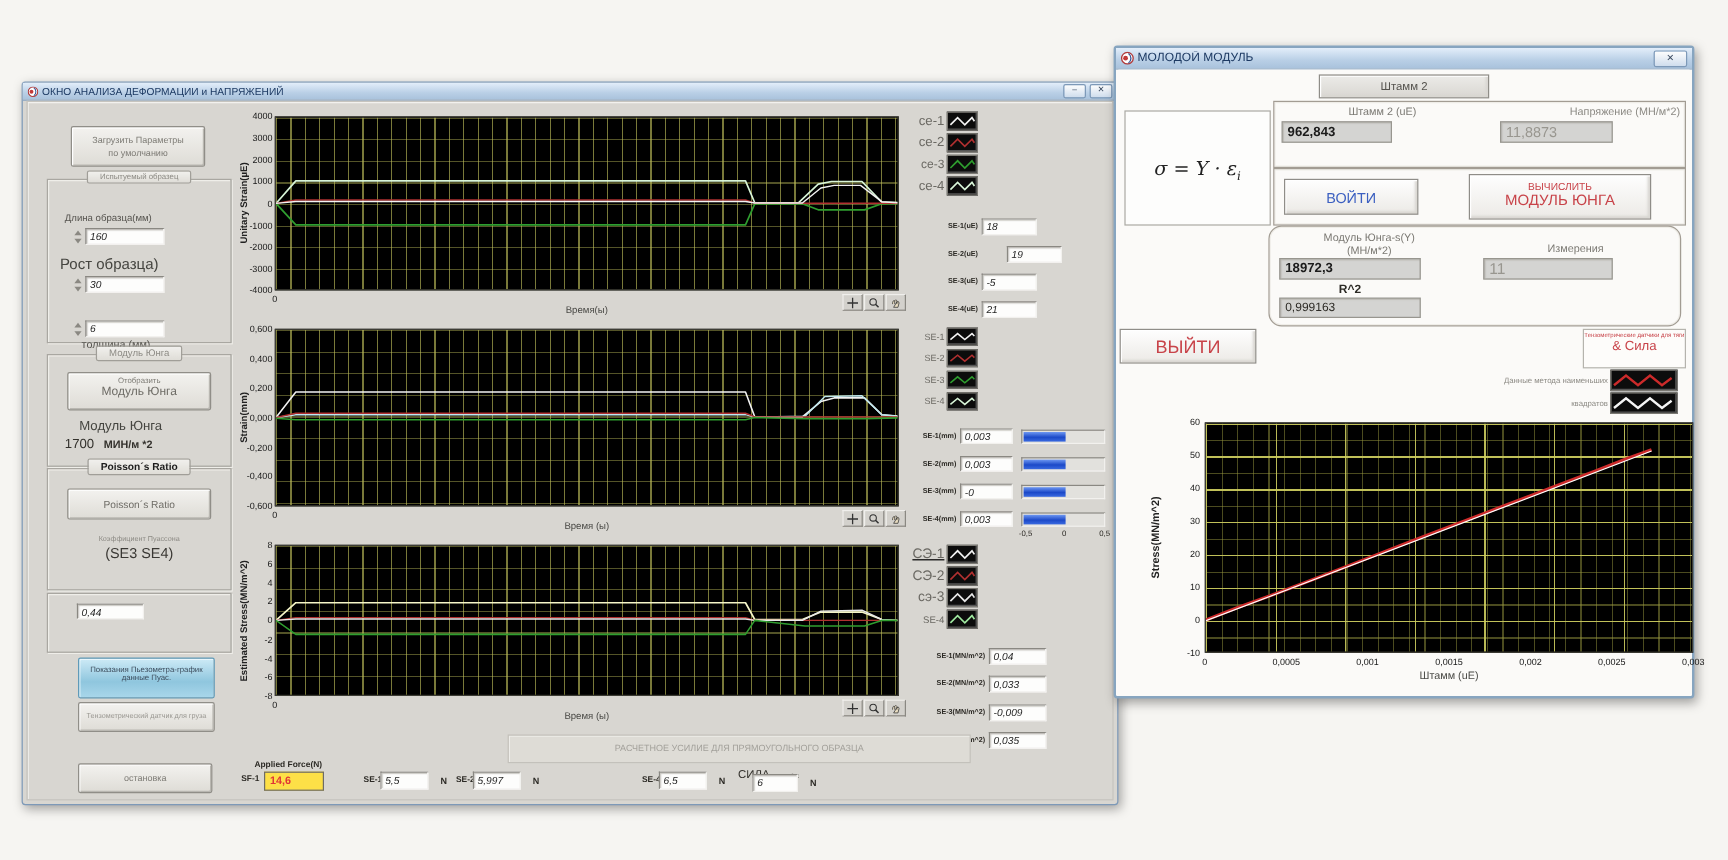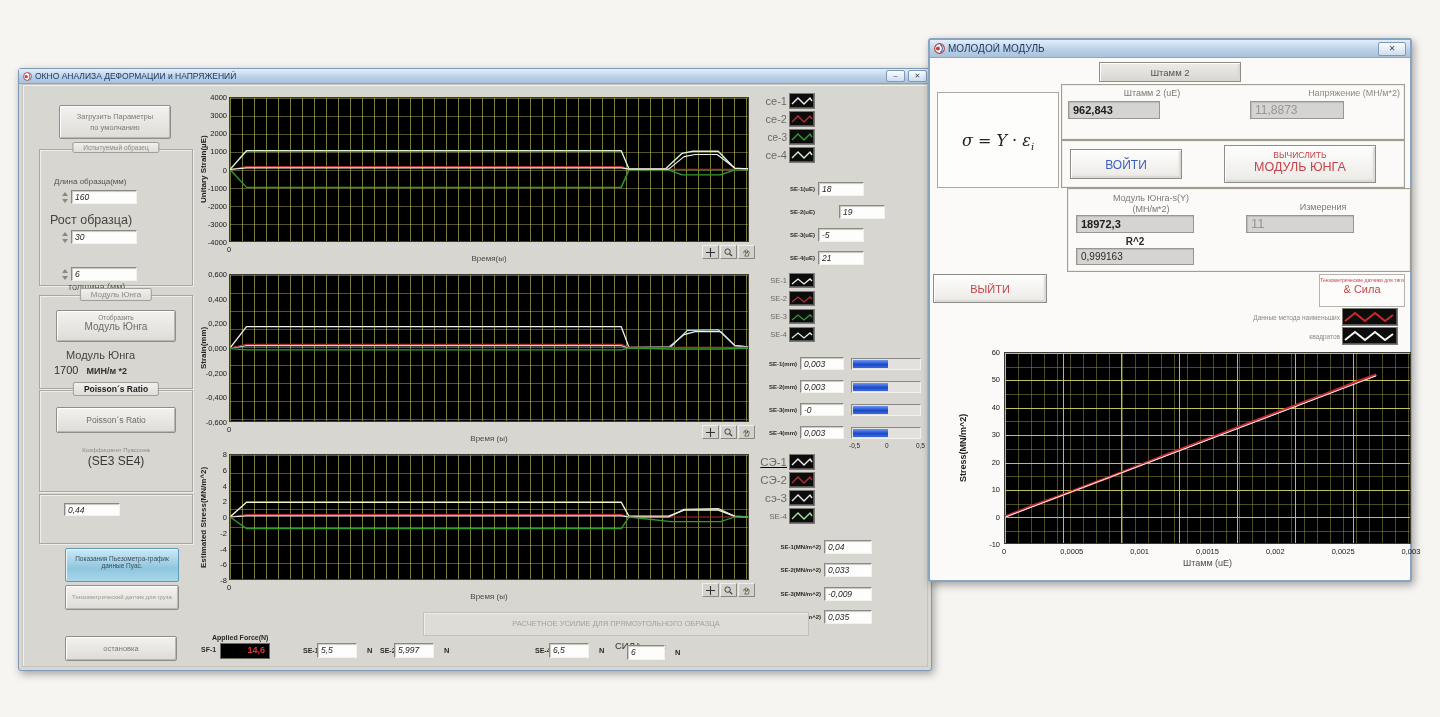--- a/index.html
+++ b/index.html
@@ -22,22 +22,22 @@
          color:#7d7b75;text-align:center;box-sizing:border-box;}
   .gbox{border:1px solid #a9a7a1;box-shadow:inset 1px 1px 0 #efeee9,1px 1px 0 #efeee9;}
   .gtab{position:absolute;left:50%;transform:translateX(-50%);
         background:linear-gradient(#f1f0ed,#dfddd7);border:1px solid #a09e98;
         color:#8c8a84;text-align:center;white-space:nowrap;padding:1px 10px;border-radius:2px;}
   .fld{background:#fdfdfc;border:1px solid;border-color:#8a8882 #f2f1ee #f2f1ee #8a8882;
        box-shadow:inset 1px 1px 1px #c9c7c2;font-size:8.5px;color:#1f1f1f;
        padding:1px 3px;box-sizing:border-box;font-style:italic;}
   .ind{background:#d4d4d2;border:1px solid #98968f;box-shadow:inset 1px 1px 1px #bdbbb6;
        box-sizing:border-box;padding:1px 4px;}
-  .led{background:#000000;border:1px solid #6e6c66;color:#e03636;font-weight:bold;
-       box-sizing:border-box;padding:1px 4px;text-align:right;}
+  .led{background:#fde047;border:1px solid #6e6c66;color:#e03636;font-weight:bold;
+       box-sizing:border-box;padding:1px 4px;}
   .lab{color:#55534e;white-space:nowrap;}
   .spin{position:relative;width:7px;height:13px;display:inline-block;}
   .spin:before,.spin:after{content:"";position:absolute;left:0;border-left:3.5px solid transparent;
         border-right:3.5px solid transparent;}
   .spin:before{top:1px;border-bottom:4px solid #8a8882;}
   .spin:after{bottom:1px;border-top:4px solid #8a8882;}
   
   .lrow{position:absolute;display:flex;align-items:center;gap:2px;}
   .llab{color:#6b6963;text-align:right;white-space:nowrap;}
   .zigbox{background:#0c0c0c;border:1px solid #7b7973;box-shadow:inset -1px -1px 0 #555;}
@@ -491,31 +491,31 @@
       </div>
 
       <div class="ywbox abs" style="left:129px;top:82px;width:342px;height:46px;">
         <div class="ywbtn abs blue" style="left:8px;top:8px;width:112px;height:30px;line-height:30px;font-size:12px;">ВОЙТИ</div>
         <div class="ywbtn abs red" style="left:162px;top:4px;width:152px;height:38px;padding-top:4px;">
           <div style="font-size:8.5px;">ВЫЧИСЛИТЬ</div>
           <div style="font-size:12.5px;">МОДУЛЬ ЮНГА</div>
         </div>
       </div>
 
-      <div class="ywbox abs" style="left:135px;top:130px;width:342px;height:82px;">
+      <div class="ywbox abs" style="left:125px;top:130px;width:342px;height:82px;border-radius:11px;">
         <div class="abs" style="left:8px;top:4px;width:150px;text-align:center;font-size:9px;color:#7b7973;">Модуль Юнга-s(Y)</div>
         <div class="abs" style="left:8px;top:15px;width:150px;text-align:center;font-size:9px;color:#7b7973;">(МН/м*2)</div>
         <div class="ind abs" style="left:8px;top:26px;width:118px;height:18px;font-size:11px;font-weight:bold;color:#1c1c1c;line-height:15px;">18972,3</div>
         <div class="abs" style="left:200px;top:13px;width:110px;text-align:center;font-size:9px;color:#7b7973;">Измерения</div>
         <div class="ind abs" style="left:178px;top:26px;width:108px;height:18px;font-size:13px;color:#98968f;line-height:14px;">11</div>
         <div class="abs" style="left:8px;top:47px;width:118px;text-align:center;font-size:10px;font-weight:bold;color:#2c2a25;">R^2</div>
         <div class="ind abs" style="left:8px;top:59px;width:118px;height:17px;font-size:10px;color:#2c2a25;line-height:14px;">0,999163</div>
       </div>
 
-      <div class="ywbtn abs red" style="left:1px;top:216px;width:114px;height:29px;line-height:29px;font-size:11px;">ВЫЙТИ</div>
+      <div class="ywbtn abs red" style="left:1px;top:216px;width:114px;height:29px;line-height:29px;font-size:15px;">ВЫЙТИ</div>
 
       <div class="abs" style="left:387px;top:216px;width:84px;height:31px;border:1px solid #b5b3ad;background:#fdfcfa;text-align:center;">
         <div class="red" style="font-size:5px;padding-top:2px;">Тензометрические датчики для тяги</div>
         <div class="red" style="font-size:11px;">&amp; Сила</div>
       </div>
 
       <div class="lrow" style="left:300px;top:250px;">
         <span class="llab" style="width:108px;font-size:6.5px;color:#8c8a84;">Данные метода наименьших</span>
         <span class="zigbox" style="width:54px;height:16px;"><svg width="54" height="16" viewBox="0 0 54 16">
               <polyline points="2,12 12,4 22,12 32,4 42,12 50,6" fill="none" stroke-width="2" stroke="#cc2a2a"></polyline>

